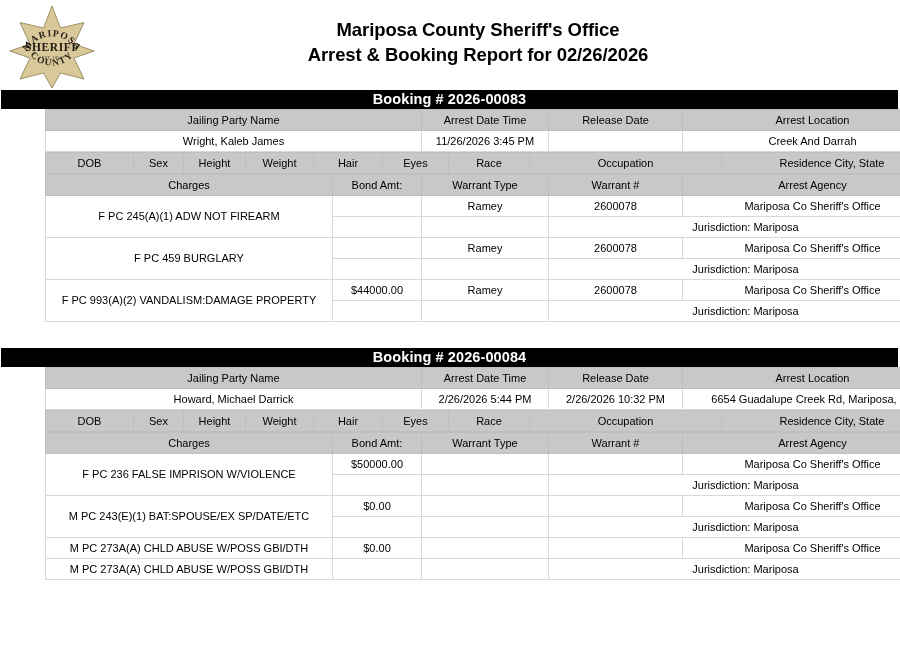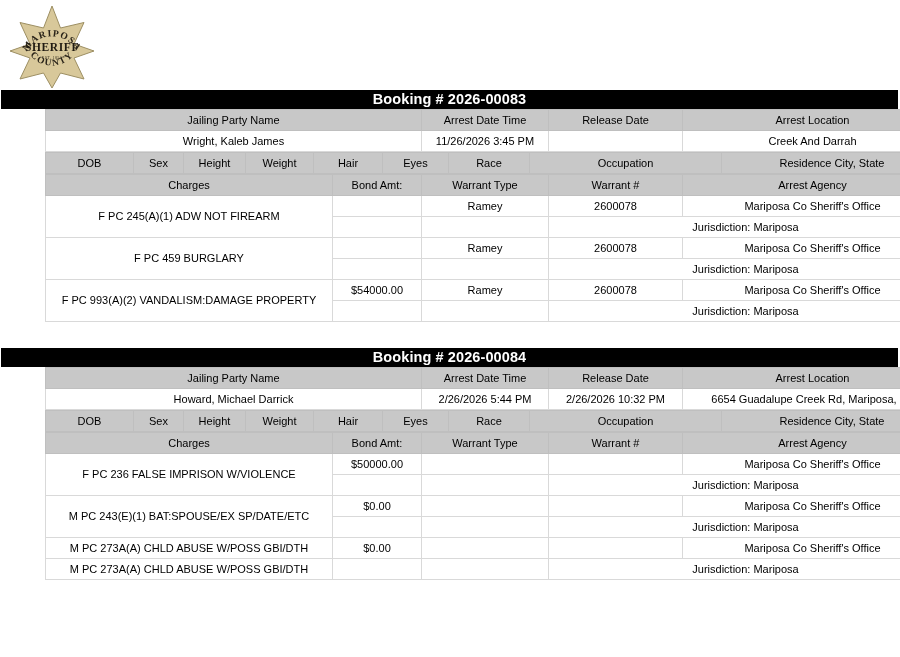--- a/index.html
+++ b/index.html
@@ -100,20 +100,24 @@
           <textPath href="#arcTop" startOffset="50%" text-anchor="middle">MARIPOSA</textPath>
         </text>
         <text x="46" y="47" font-family="'Liberation Serif', serif" font-size="11.5" font-weight="bold" fill="#201b12" text-anchor="middle" letter-spacing="0.6">SHERIFF</text>
         <text x="46" y="55" font-family="'Liberation Serif', serif" font-size="4.2" fill="#3b3322" text-anchor="middle" letter-spacing="0.3">EST. 1850</text>
         <text font-family="'Liberation Serif', serif" font-size="9.5" font-weight="bold" fill="#2a2419" letter-spacing="1.4">
           <textPath href="#arcBot" startOffset="50%" text-anchor="middle">COUNTY</textPath>
         </text>
       </svg>
     </div>
 
+    <div class="title-block">
+      <div class="title-line">Mariposa County Sheriff's Office</div>
+      <div class="title-line">Arrest &amp; Booking Report for 02/26/2026</div>
+    </div>
   </div>
 
   <div id="bookings-root">
       <div class="booking">
         <div class="booking-bar">Booking # 2026-00083</div>
         <table class="grid">
           <tbody>
             <tr class="hdr">
               <td style="width: 376px;">Jailing Party Name</td>
               <td style="width: 127px;">Arrest Date Time</td>
@@ -171,21 +175,21 @@
               <td>2600078</td>
               <td>Mariposa Co Sheriff's Office</td>
             </tr>
             <tr>
               <td></td>
               <td></td>
               <td colspan="2">Jurisdiction: Mariposa</td>
             </tr>
             <tr>
               <td class="charge-cell" rowspan="2">F PC 993(A)(2) VANDALISM:DAMAGE PROPERTY</td>
-              <td>$54000.00</td>
+              <td>$44000.00</td>
               <td>Ramey</td>
               <td>2600078</td>
               <td>Mariposa Co Sheriff's Office</td>
             </tr>
             <tr>
               <td></td>
               <td></td>
               <td colspan="2">Jurisdiction: Mariposa</td>
             </tr>
           </tbody>

